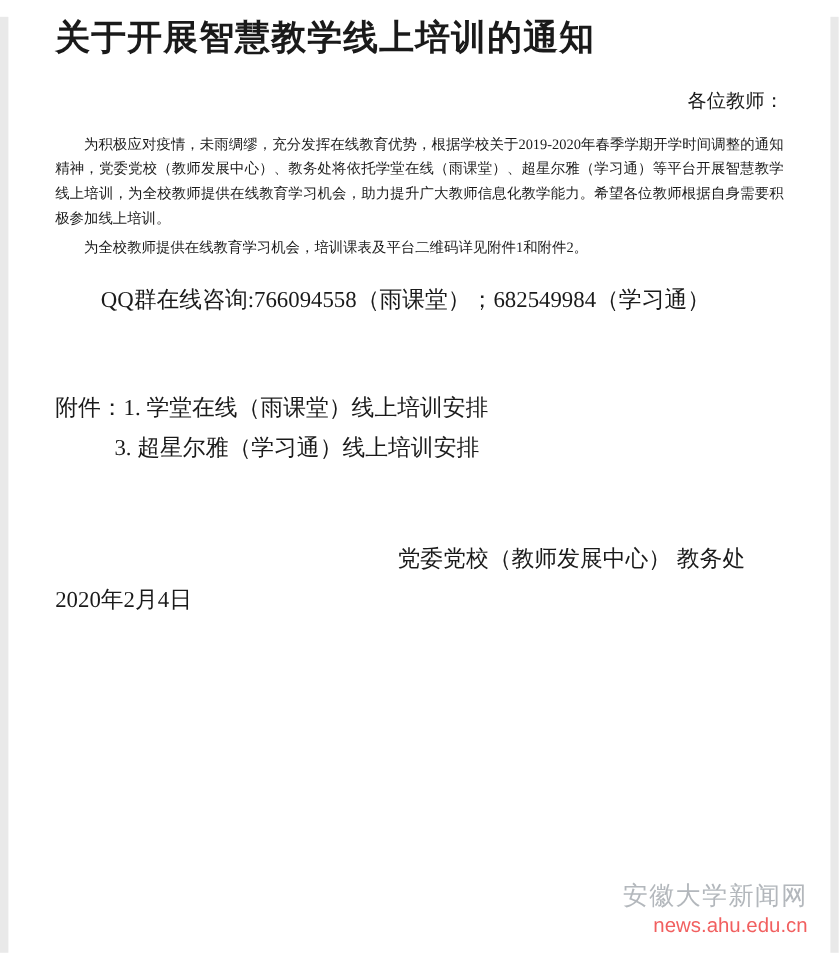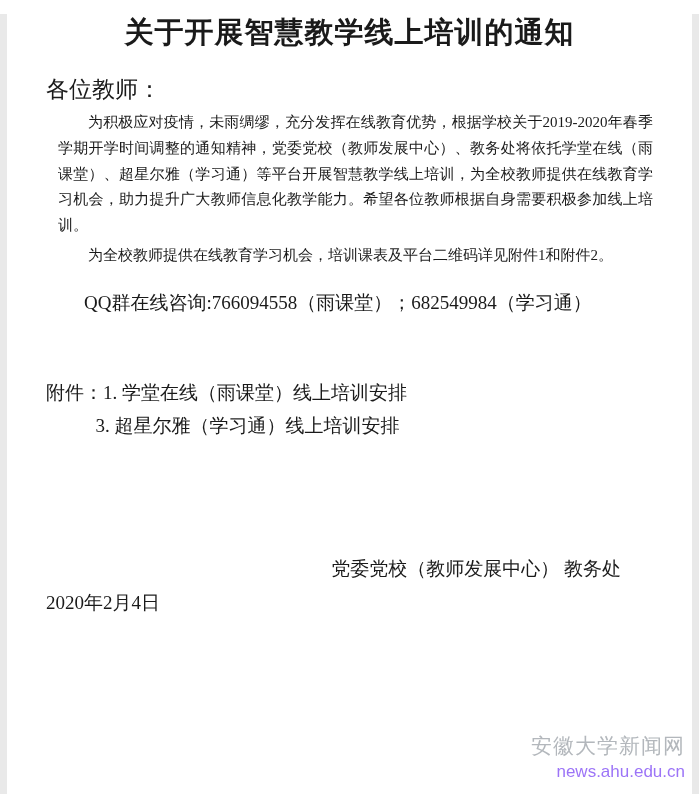--- a/index.html
+++ b/index.html
@@ -16,40 +16,40 @@
     overflow: hidden;
   }
   .page {
     position: relative;
     width: 699px;
     height: 794px;
     box-sizing: border-box;
     padding: 0 46px;
   }
   .doc-title {
-    text-align: center;
     font-size: 29px;
     font-weight: bold;
     letter-spacing: 1px;
     margin-top: 14px;
     margin-bottom: 22px;
     line-height: 1.25;
     font-family: "Liberation Serif", "DejaVu Serif", serif;
   }
   .salutation {
-    font-size: 23px;
+    font-size: 16px;
     line-height: 1.6;
-    margin-bottom: 1px;
+    margin-bottom: 12px;
+    text-align: right;
   }
   .para {
-    font-size: 15px;
+    font-size: 12px;
     line-height: 1.72;
     text-indent: 2em;
     text-align: justify;
-    margin: 0 0 4px 12px;
+    margin: 0 0 4px 0;
   }
   .qq-line {
     font-size: 19px;
     line-height: 1.72;
     text-indent: 2em;
     margin-top: 18px;
     margin-bottom: 0;
   }
   .attach-block {
     margin-top: 56px;
@@ -57,48 +57,48 @@
     line-height: 1.75;
     font-family: Liberation Serif, serif;
   }
   .attach-line-1 {
     text-indent: 0;
   }
   .attach-line-2 {
     text-indent: 2.6em;
   }
   .signature {
-    margin-top: 110px;
+    margin-top: 60px;
     text-align: right;
     font-size: 19px;
     line-height: 1.8;
     padding-right: 32px;
   }
   .sign-date {
     font-size: 19px;
     padding-right: 32px;
     line-height: 1.8;
   }
   .watermark {
     position: absolute;
-    right: 14px;
+    right: 26px;
     bottom: 26px;
     text-align: right;
     pointer-events: none;
   }
   .watermark .wm-cn {
     font-size: 21px;
     color: #9aa0a6;
     opacity: 0.75;
     letter-spacing: 1px;
     font-family: "Liberation Serif", "DejaVu Serif", serif;
   }
   .watermark .wm-url {
     font-size: 17px;
-    color: #8b5cf6;
+    color: #ef4444;
     opacity: 0.85;
     margin-top: 2px;
     font-family: "Liberation Sans", sans-serif;
   }
   .edge-left, .edge-right {
     position: absolute;
     top: 0;
     width: 7px;
     height: 794px;
     background: #e9e9e9;

